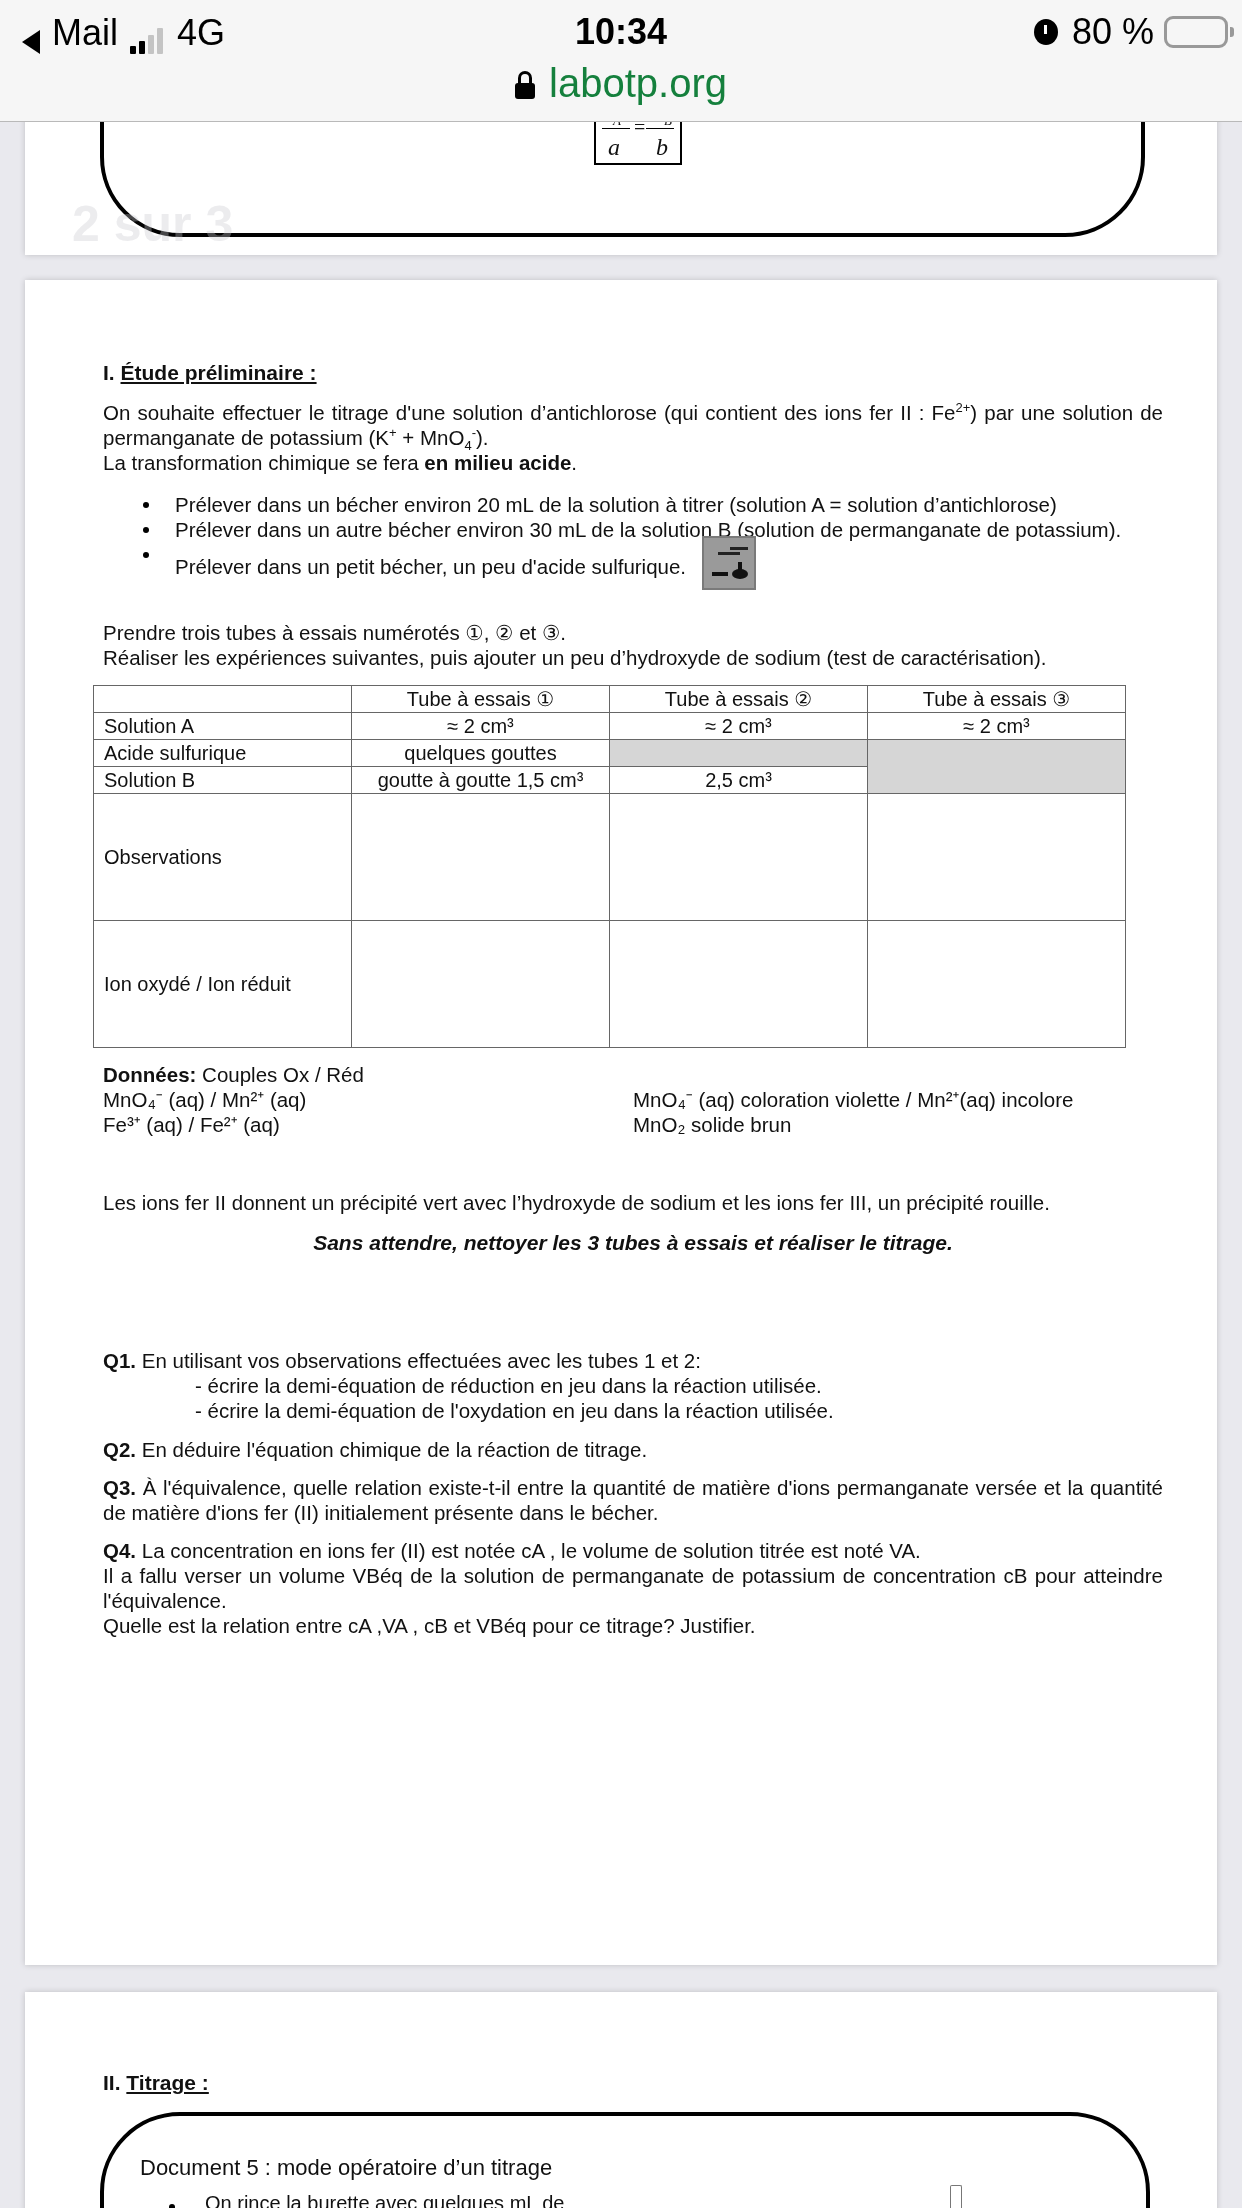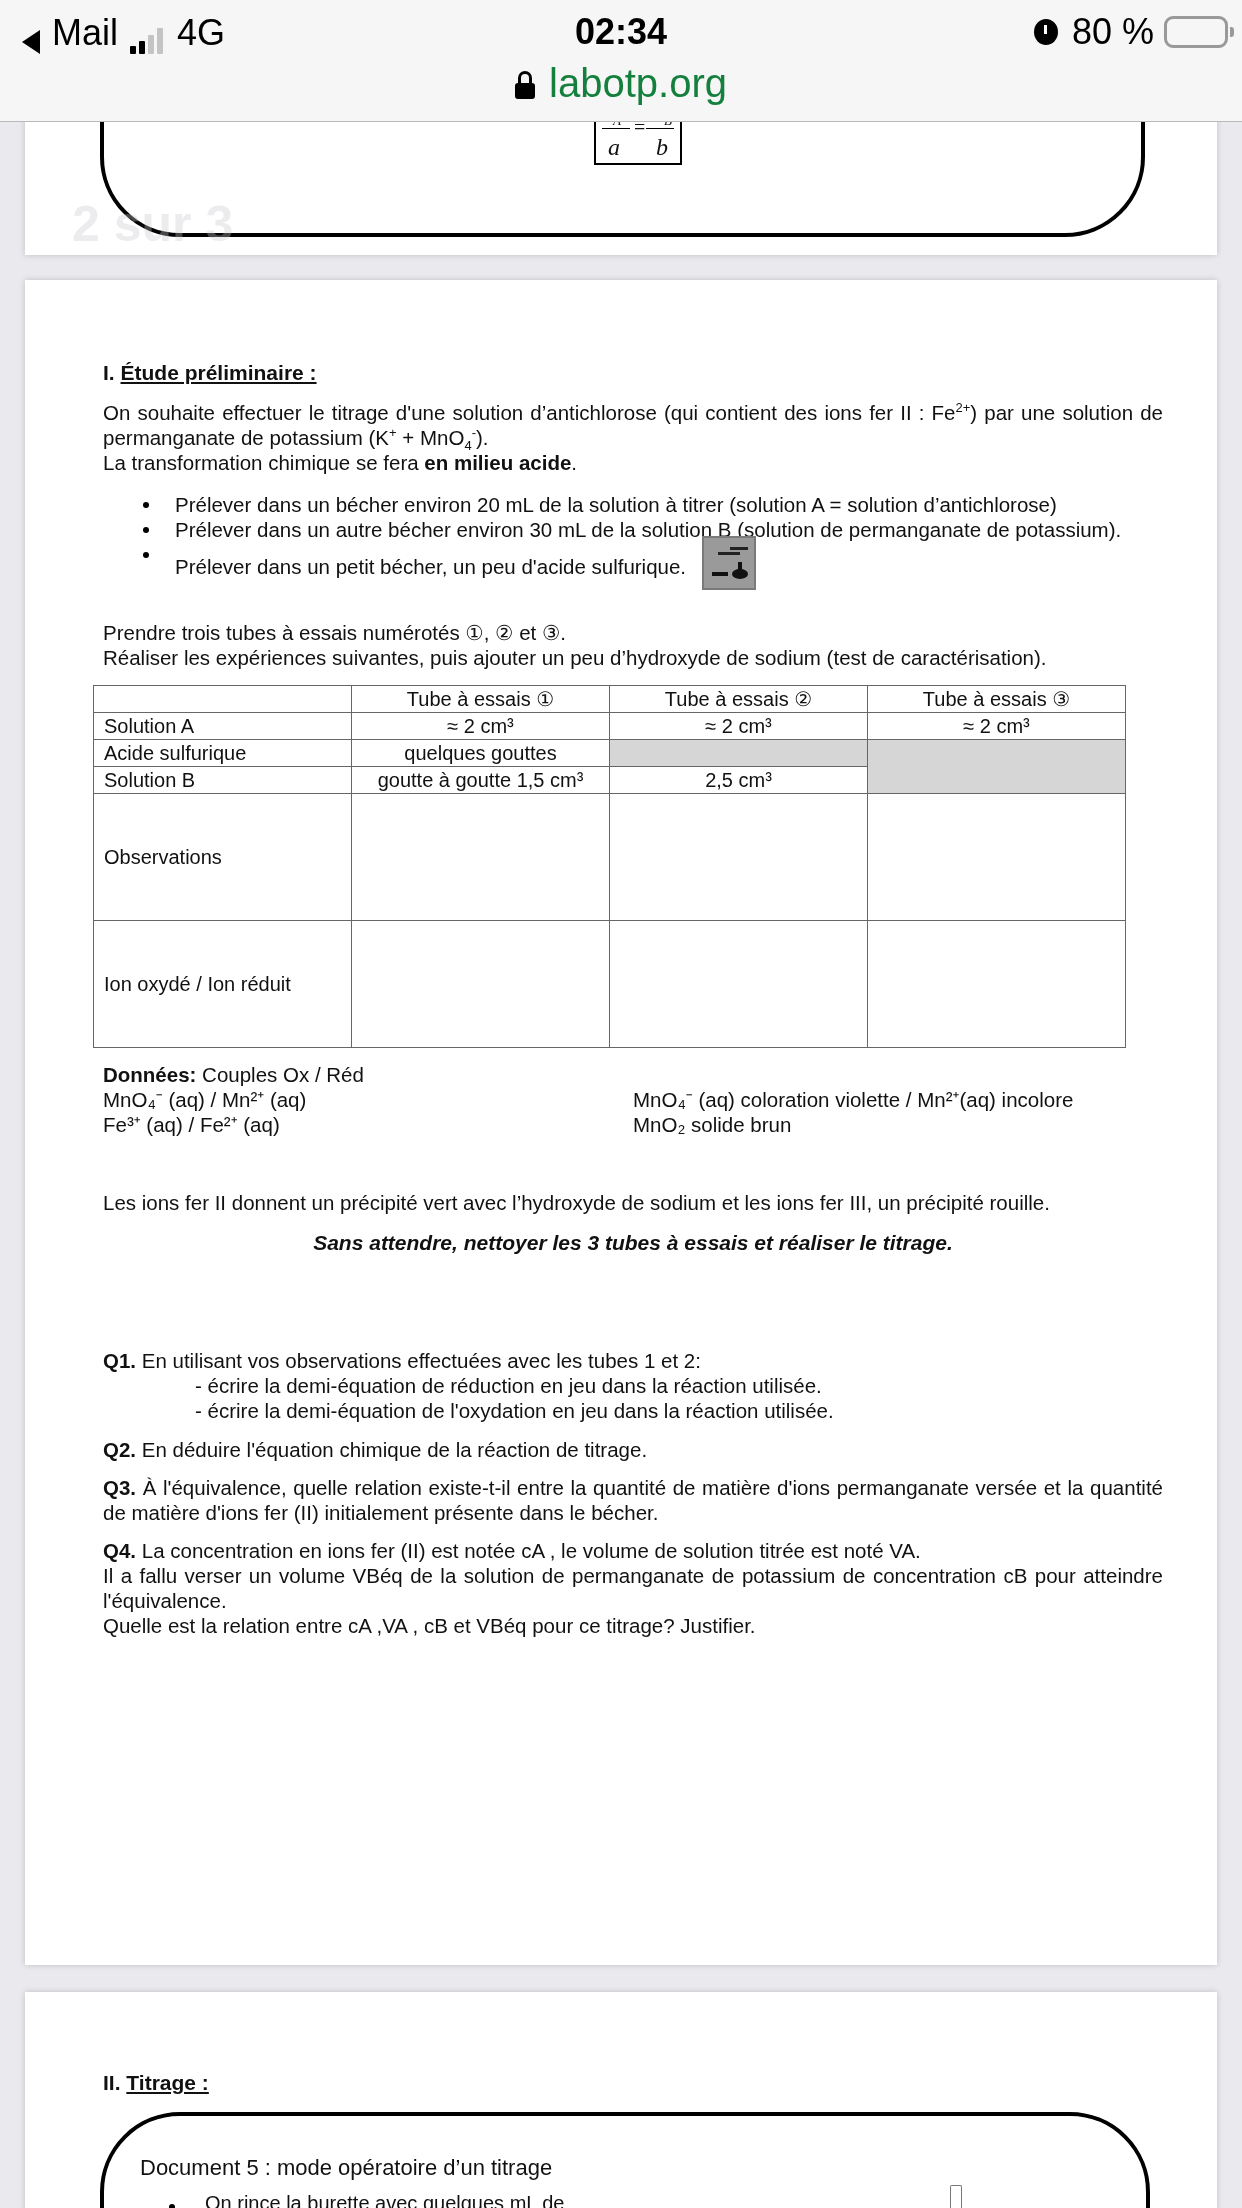--- a/index.html
+++ b/index.html
@@ -143,21 +143,21 @@
     <span class="back-tri"></span>
     <span>Mail</span>
     <span class="signal">
       <span style="height:8px"></span>
         <span style="height:13px"></span>
         <span class="off" style="height:19px"></span>
         <span class="off" style="height:26px"></span>
     </span>
     <span>4G</span>
   </div>
-  <div class="status-time">02:34</div>
+  <div class="status-time">10:34</div>
   <div class="status-right">
     <span class="alarm"></span>
     <span>80 %</span>
     <span class="battery"><span class="fill"></span></span>
   </div>
   <div class="url">
     <span class="lock"></span>
     <span>labotp.org</span>
   </div>
 </div>

